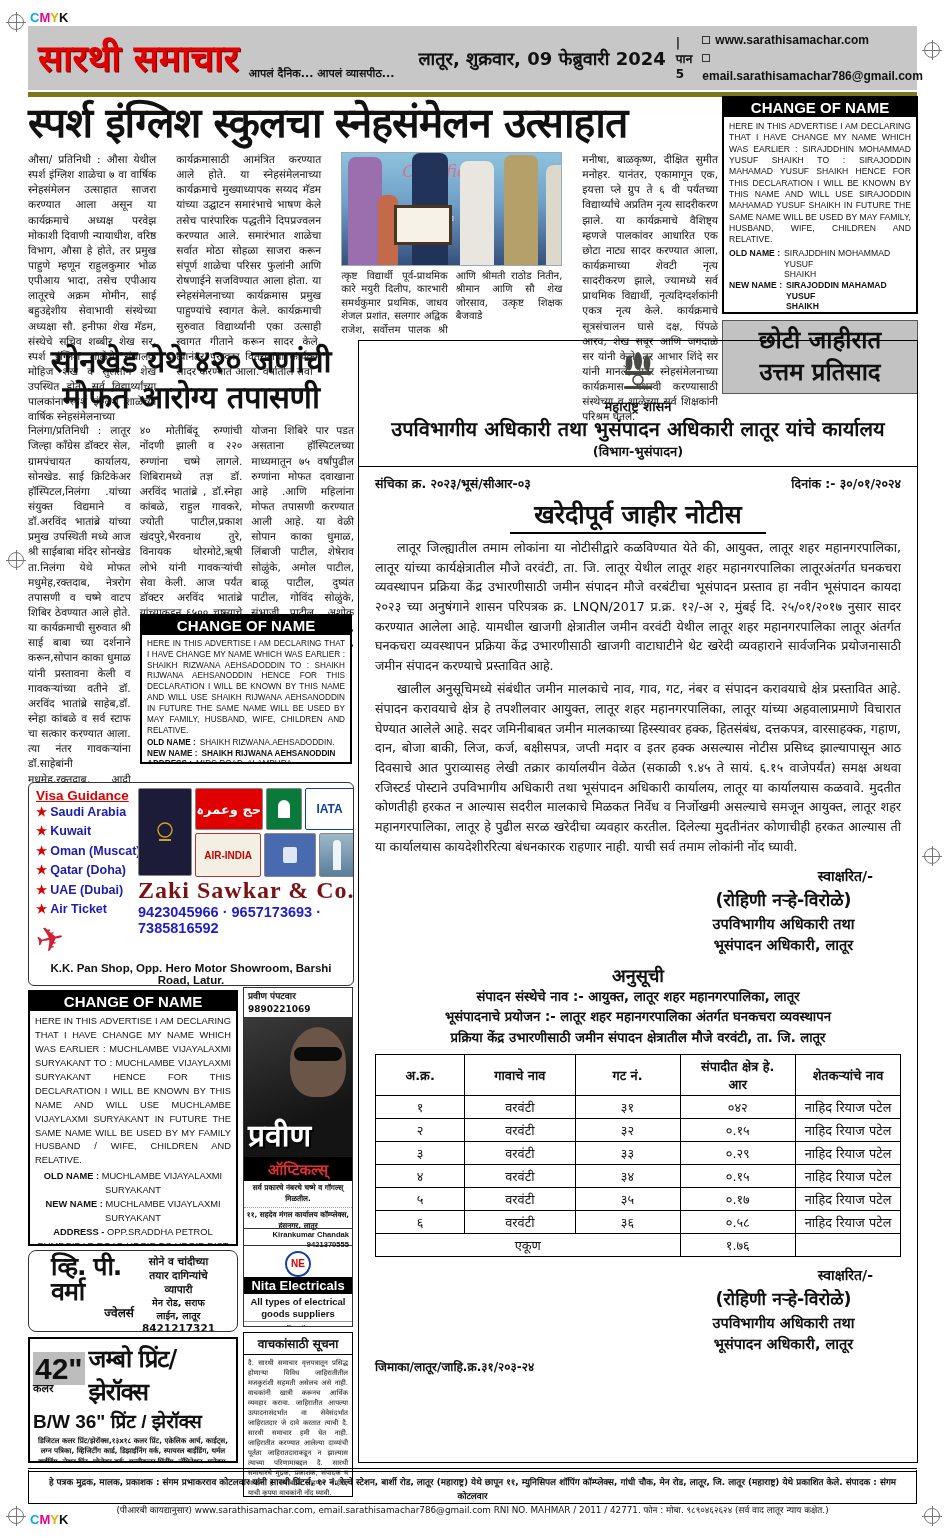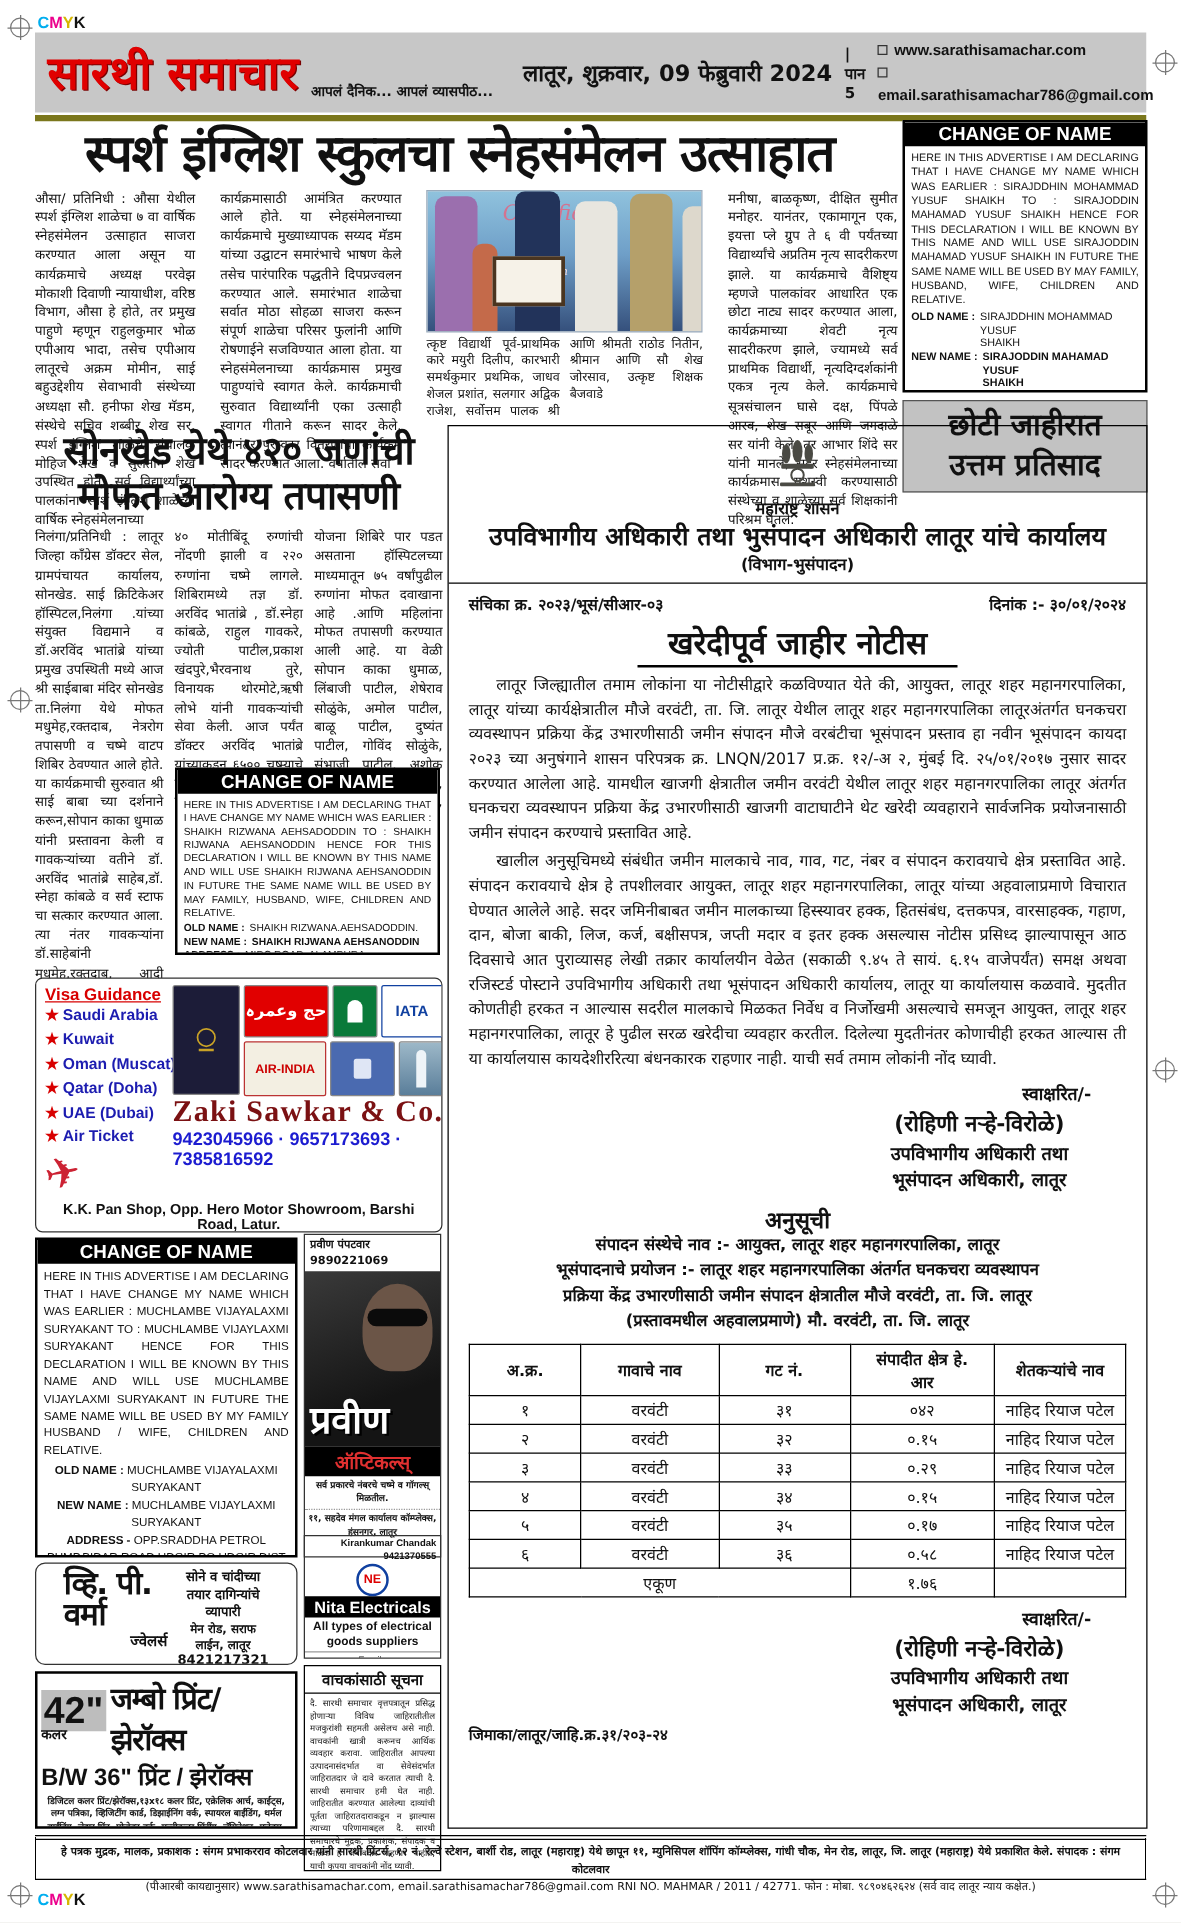--- a/index.html
+++ b/index.html
@@ -104,21 +104,21 @@
     <span class="mast-tag">आपलं दैनिक... आपलं व्यासपीठ...</span>
     <span class="mast-date">लातूर, शुक्रवार, 09 फेब्रुवारी 2024</span>
     <span class="mast-page">| पान 5</span>
     <div class="mast-right">
       <div><span class="sqb"></span><span>www.sarathisamachar.com</span></div>
       <div><span class="sqb"></span><span>email.sarathisamachar786@gmail.com</span></div>
     </div>
   </div>
   <div class="abs goldrule" style="left:28px;top:92px;width:889px;"></div>
 
-  <div class="abs headline1" style="left:28px;top:102px;width:690px;margin-left:40px;">स्पर्श इंग्लिश स्कुलचा स्नेहसंमेलन उत्साहात</div>
+  <div class="abs headline1" style="left:28px;top:102px;width:690px;">स्पर्श इंग्लिश स्कुलचा स्नेहसंमेलन उत्साहात</div>
   <div class="abs colsrow" style="left:28px;top:152px;width:690px;height:184px;">
     <div class="newscol j" style="width:138px;">औसा/ प्रतिनिधी : औसा येथील स्पर्श इंग्लिश शाळेचा ७ वा वार्षिक स्नेहसंमेलन उत्साहात साजरा करण्यात आला असून या कार्यक्रमाचे अध्यक्ष परवेझ मोकाशी दिवाणी न्यायाधीश, वरिष्ठ विभाग, औसा हे होते, तर प्रमुख पाहुणे म्हणून राहुलकुमार भोळ एपीआय भादा, तसेच एपीआय लातूरचे अक्रम मोमीन, साई बहुउद्देशीय सेवाभावी संस्थेच्या अध्यक्षा सौ. हनीफा शेख मॅडम, संस्थेचे सचिव शब्बीर शेख सर, स्पर्श इंग्लिश शाळेचे संचालक मोहिज शेख व सुलतान शेख उपस्थित होते. सर्व विद्यार्थ्यांच्या पालकांना स्पर्श इंग्लिश शाळेच्या वार्षिक स्नेहसंमेलनाच्या</div>
     <div class="newscol j" style="width:156px;">कार्यक्रमासाठी आमंत्रित करण्यात आले होते. या स्नेहसंमेलनाच्या कार्यक्रमाचे मुख्याध्यापक सय्यद मॅडम यांच्या उद्घाटन समारंभाचे भाषण केले तसेच पारंपारिक पद्धतीने दिपप्रज्वलन करण्यात आले. समारंभात शाळेचा सर्वात मोठा सोहळा साजरा करून संपूर्ण शाळेचा परिसर फुलांनी आणि रोषणाईने सजविण्यात आला होता. या स्नेहसंमेलनाच्या कार्यक्रमास प्रमुख पाहुण्यांचे स्वागत केले. कार्यक्रमाची सुरुवात विद्यार्थ्यांनी एका उत्साही स्वागत गीताने करून सादर केले. त्यानंतर पुरस्कार वितरणाचा कार्यक्रम सादर करण्यात आला. वर्षातील सर्वो</div>
     <div style="width:238px;display:flex;flex-direction:column;">
       <div class="photo" style="height:148px;">
         <span class="cert">Certificate</span>
         <span class="cert2">That ing the of English</span>
         <div class="person" style="left:6px;width:34px;height:108px;background:#9b6fae;"></div>
         <div class="person" style="left:36px;width:20px;height:70px;background:#c46a4a;"></div>
         <div class="person" style="left:70px;width:36px;height:112px;background:#22335a;"></div>
@@ -216,21 +216,20 @@
     <div class="sig" style="margin-top:10px;">
       <div class="s1">स्वाक्षरित/-</div>
       <div class="s2">(रोहिणी नऱ्हे-विरोळे)</div>
       <div class="s3">उपविभागीय अधिकारी तथा</div>
       <div class="s3">भूसंपादन अधिकारी, लातूर</div>
     </div>
     <div class="ncenter" style="font-size:18px;font-weight:bold;margin-top:6px;">अनुसूची</div>
     <div class="schline">संपादन संस्थेचे नाव :- आयुक्त, लातूर शहर महानगरपालिका, लातूर</div>
     <div class="schline">भूसंपादनाचे प्रयोजन :- लातूर शहर महानगरपालिका अंतर्गत घनकचरा व्यवस्थापन</div>
     <div class="schline">प्रक्रिया केंद्र उभारणीसाठी जमीन संपादन क्षेत्रातील मौजे वरवंटी, ता. जि. लातूर</div>
-    <div class="schline">(प्रस्तावमधील अहवालप्रमाणे) मौ. वरवंटी, ता. जि. लातूर</div>
     <table class="ntab">
       <tbody>
           <tr>
         <th style="width:17%">अ.क्र.</th>
         <th style="width:21%">गावाचे नाव</th>
         <th style="width:20%">गट नं.</th>
         <th style="width:22%">
               <div>संपादीत क्षेत्र हे.</div>
               <div>आर</div>
             </th>

